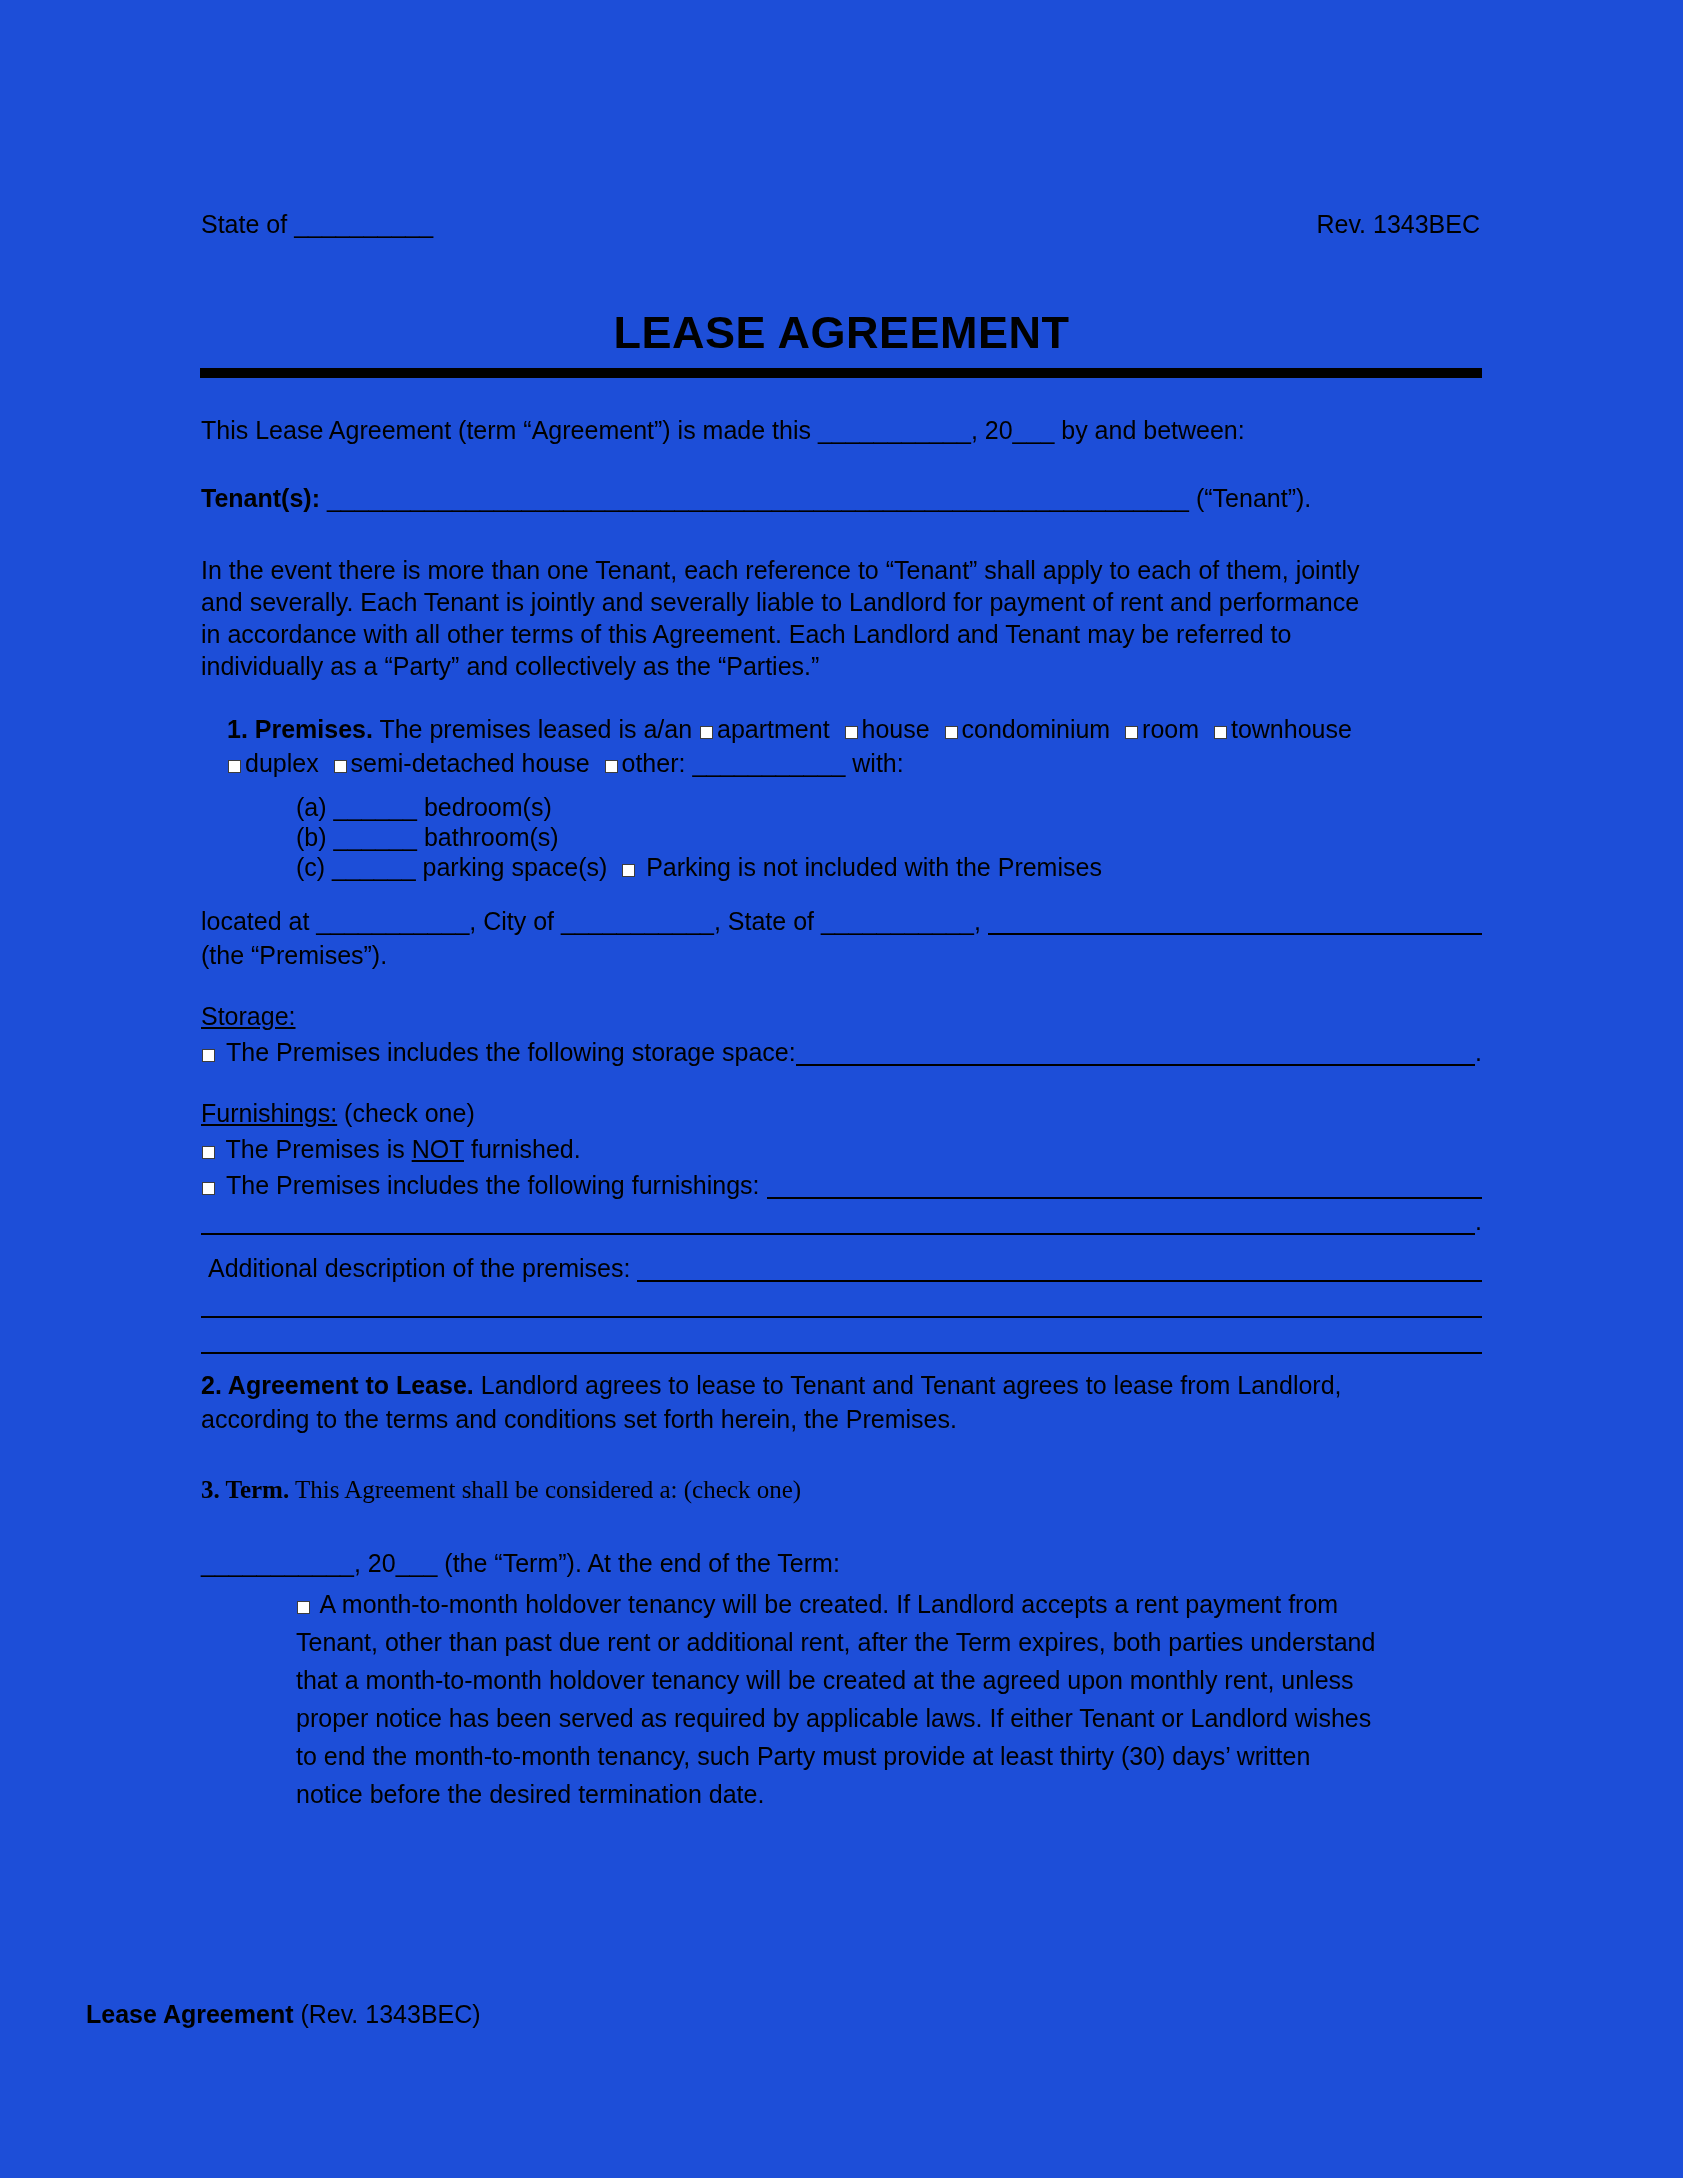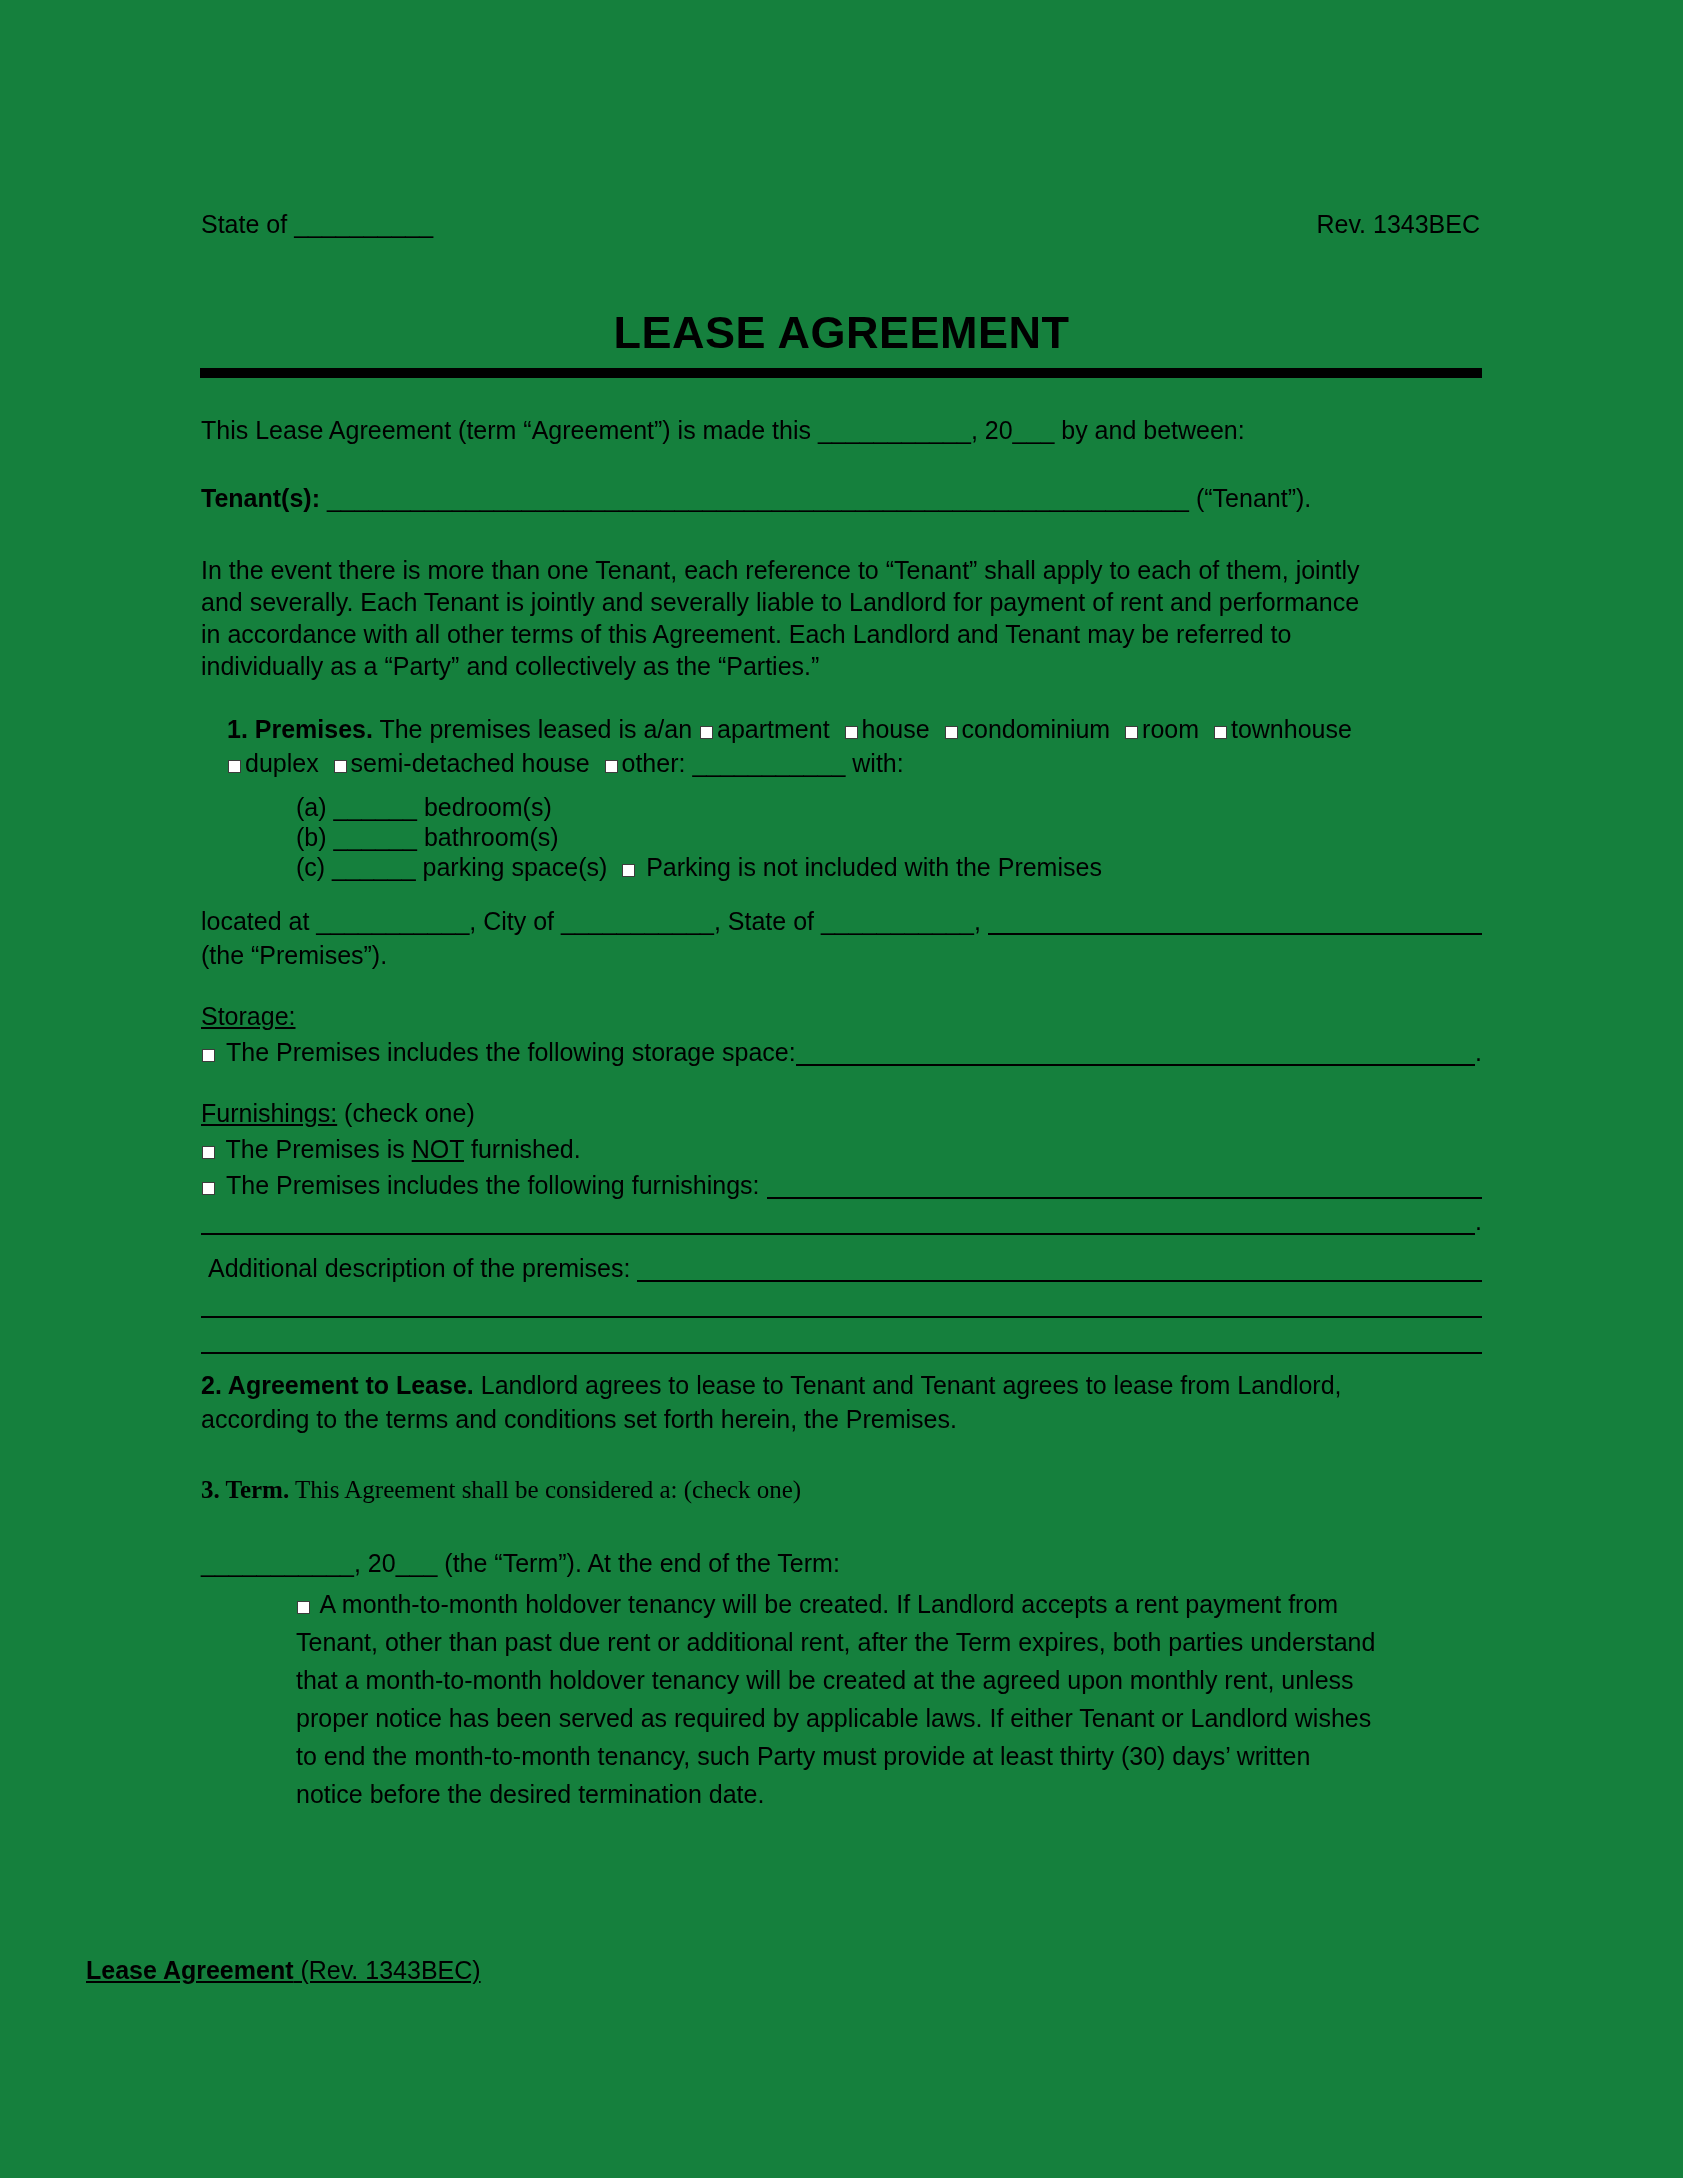--- a/index.html
+++ b/index.html
@@ -1,21 +1,21 @@
 <!DOCTYPE html>
 <html><head>
 <meta charset="utf-8">
 <style>
   html,body{margin:0;padding:0;background:#ffffff;}
   body{
     width:1683px;height:2178px;position:relative;overflow:hidden;
     font-family:"Liberation Sans","DejaVu Sans",sans-serif;
     color:#000;font-size:25px;
   }
-  .page{position:absolute;inset:0;background:#15803d;}
+  .page{position:absolute;inset:0;background:#1d4ed8;}
   .header-row{
     position:absolute;left:201px;top:208px;width:1279px;
     display:flex;justify-content:space-between;line-height:32px;
   }
   .title{
     position:absolute;left:0;right:0;top:309px;margin:0;
     text-align:center;font-size:45px;font-weight:bold;line-height:48px;
     letter-spacing:0.5px;
   }
   .rule{position:absolute;left:200px;top:368px;width:1282px;height:10px;background:#000;}
@@ -31,21 +31,21 @@
   .cbx{
     display:inline-block;width:11px;height:11px;
     border:1.5px solid #3d3d3d;background:#fff;
     margin:0 4px 0 1px;position:relative;top:0.5px;flex:0 0 auto;
   }
   .fill{
     flex:1 1 auto;height:0;min-width:40px;
     border-bottom:2px solid #000;position:relative;top:5px;
   }
   .blank{white-space:pre-wrap;}
-  .footer{position:absolute;left:86px;top:1954px;line-height:32px;text-decoration:underline;}
+  .footer{position:absolute;left:86px;top:1998px;line-height:32px;}
 </style>
 </head>
 <body>
 
 <div class="page">
 
   <div class="header-row">
     <span><span class="run">State of </span><span class="run blank">__________</span></span>
     <span class="run">Rev. 1343BEC</span>
   </div>

